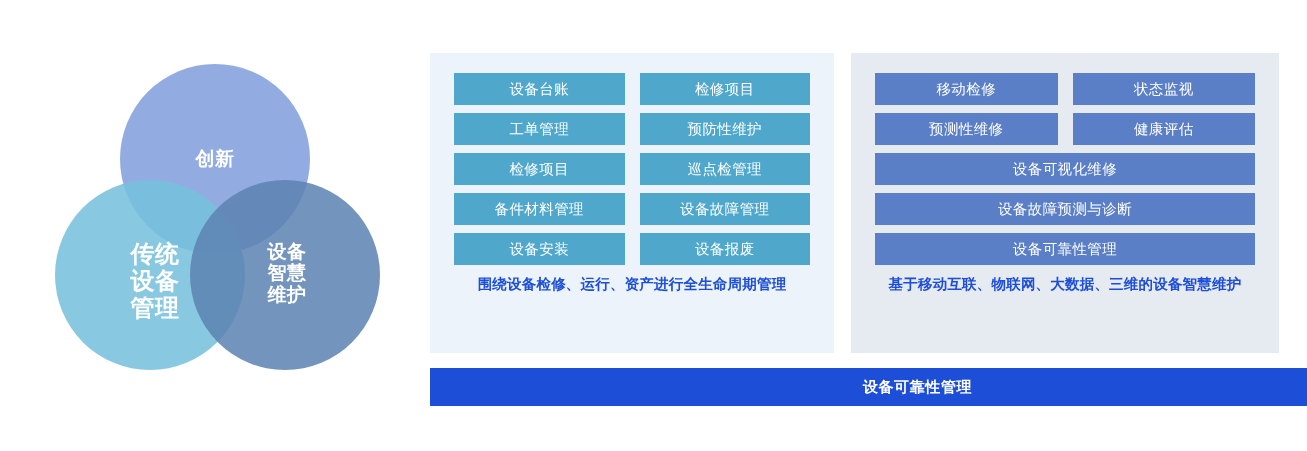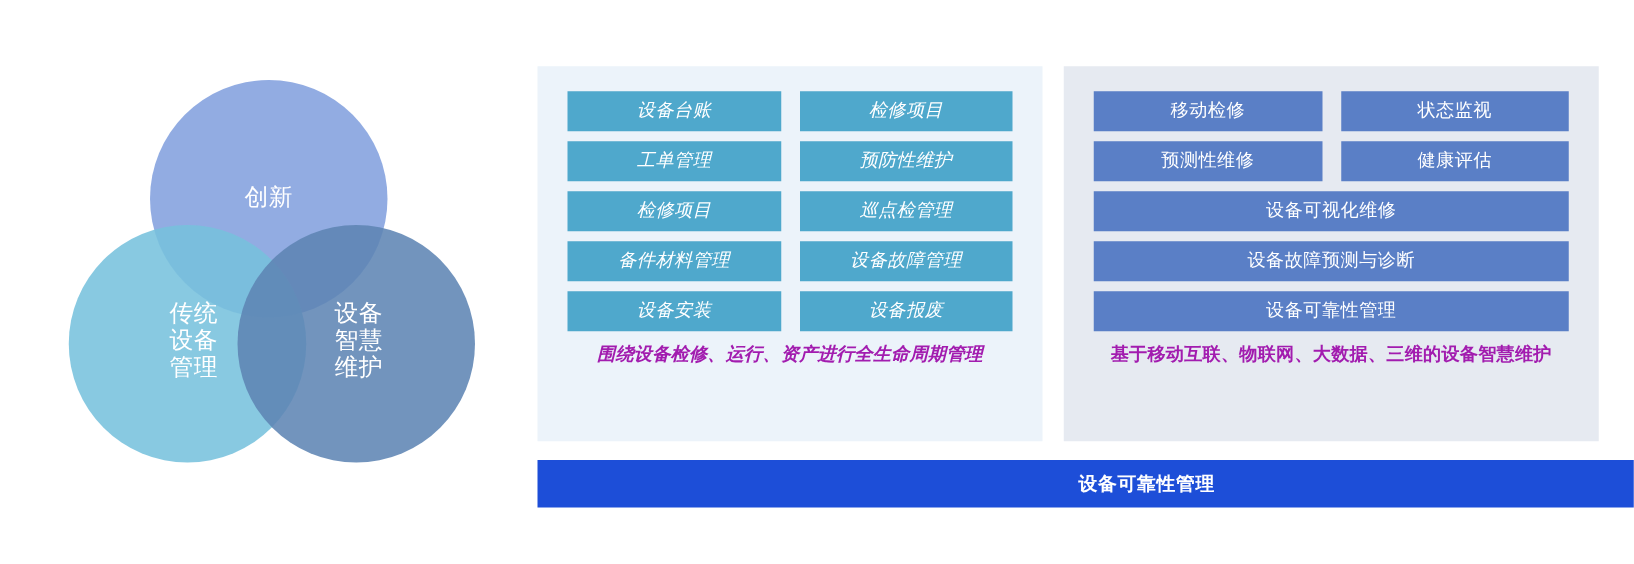--- a/index.html
+++ b/index.html
@@ -26,59 +26,58 @@
     height: 330px;
   }
   #venn-diagram svg {
     display: block;
     width: 360px;
     height: 330px;
   }
   .venn-label {
     position: absolute;
     color: #ffffff;
-    font-weight: normal;
+    font-weight: bold;
     text-align: center;
     line-height: 1.12;
     letter-spacing: 0.5px;
     white-space: pre-line;
     pointer-events: none;
   }
   #venn-label-top {
     left: 120px;
     top: 93px;
     width: 110px;
     font-size: 19px;
   }
   #venn-label-left {
     left: 73px;
     top: 186px;
     width: 84px;
-    font-size: 19px;
+    font-size: 24px;
   }
   #venn-label-right {
     left: 205px;
     top: 186px;
     width: 84px;
     font-size: 19px;
   }
 
   
   .panel {
     position: absolute;
     top: 53px;
     height: 300px;
     box-sizing: border-box;
     padding: 20px 24px 0 24px;
   }
   #panel-traditional {
     left: 430px;
     width: 404px;
     background: #ecf3fa;
-    font-style: italic;
   }
   #panel-smart {
     left: 851px;
     width: 428px;
     background: #e6eaf1;
   }
 
   .box-row {
     display: flex;
     gap: 15px;
@@ -96,21 +95,21 @@
     overflow: hidden;
   }
   #panel-traditional .feature-box { background: #4fa8cc; }
   #panel-smart .feature-box { background: #5a7fc6; }
 
   .panel-caption {
     margin-top: 0;
     text-align: center;
     font-size: 14.5px;
     font-weight: bold;
-    color: #a21caf;
+    color: #1d4ed8;
     line-height: 1.55;
     letter-spacing: 0.2px;
   }
 
   
   #footer-bar {
     position: absolute;
     left: 430px;
     top: 368px;
     width: 975px;

